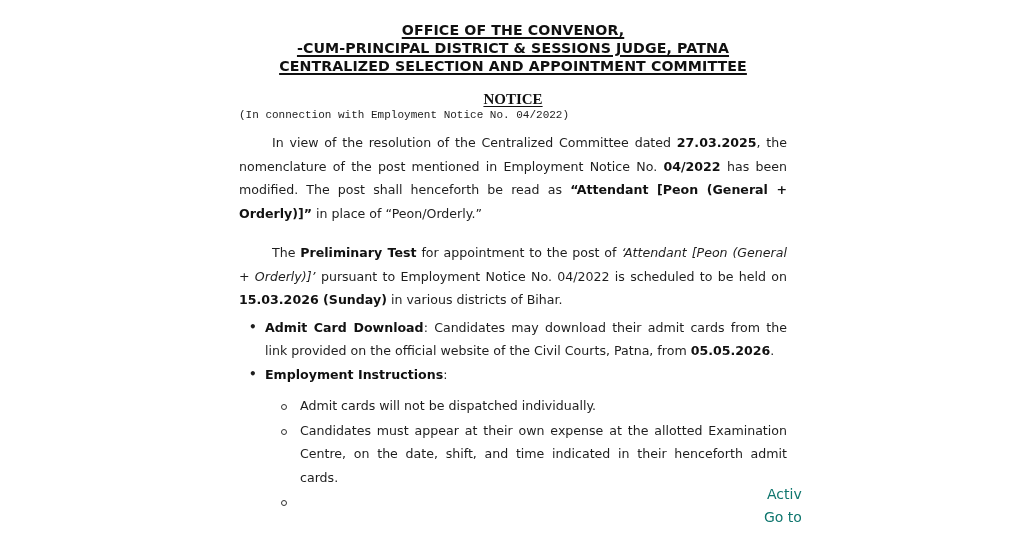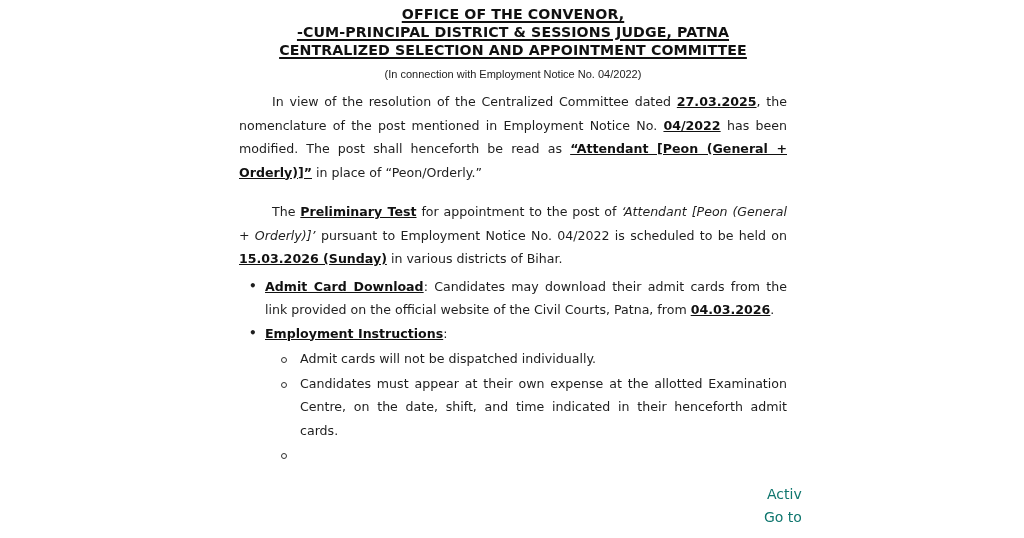--- a/index.html
+++ b/index.html
@@ -21,83 +21,82 @@
       width: 548px;
     }
     .heading {
       text-align: center;
       font-family: "DejaVu Sans", sans-serif;
       font-weight: bold;
       font-size: 14.2px;
       line-height: 18px;
       letter-spacing: 0.1px;
       padding-top: 5px;
-      margin: 0;
+      margin: 16px;
       color: #111;
     }
     .heading span {
       display: block;
       text-decoration: underline;
       text-underline-offset: 2px;
       text-decoration-thickness: 1.5px;
     }
     .notice-title {
       text-align: center;
       font-family: "Liberation Serif", serif;
       font-weight: bold;
       font-size: 15px;
       line-height: 17px;
       margin: 12px 0 0 0;
       text-decoration: underline;
       text-underline-offset: 2px;
       color: #111;
     }
     .notice-sub {
-      text-align: center;
-      font-family: Liberation Sans, sans-serif;
+      font-family: Liberation Mono, monospace;
       font-size: 11px;
       line-height: 14px;
-      margin: 8px;
+      margin: 0;
       color: #222;
     }
     .body-text {
       font-family: "DejaVu Sans", sans-serif;
       font-size: 12.6px;
       line-height: 23.5px;
       text-align: justify;
       color: #1e1e1e;
     }
     .para {
       margin: 0;
       text-indent: 33px;
     }
     .para1 { margin-top: 9px; }
     .para2 { margin-top: 16px; }
-    .b { font-weight: bold; color: #111; text-decoration: underline; }
+    .b { font-weight: bold; color: #111; }
     .i { font-style: italic; }
     ul.main {
       list-style: none;
       margin: 4px 0 0 0;
       padding: 0 0 0 26px;
     }
     ul.main > li {
       position: relative;
       margin: 0;
       padding: 0;
     }
     ul.main > li .dot {
       position: absolute;
       left: -16px;
       top: 0;
       font-weight: bold;
       font-size: 12px;
     }
     ul.sub {
       list-style: none;
-      margin: 2px 0 0 0;
+      margin: 8px 0 0 0;
       padding: 0 0 0 35px;
     }
     ul.sub > li {
       position: relative;
       margin: 0 0 1px 0;
     }
     ul.sub > li .circle {
       position: absolute;
       left: -19px;
       top: 10px;
@@ -121,31 +120,32 @@
 <body>
 
 <div class="page">
 
   <div class="heading">
     <span>OFFICE OF THE CONVENOR,</span>
     <span>-CUM-PRINCIPAL DISTRICT &amp; SESSIONS JUDGE, PATNA</span>
     <span>CENTRALIZED SELECTION AND APPOINTMENT COMMITTEE</span>
   </div>
 
+  <p class="notice-title">NOTICE</p>
   <p class="notice-sub">(In connection with Employment Notice No. 04/2022)</p>
 
   <div class="body-text">
     <p class="para para1"><span>In view of the resolution of the Centralized Committee dated </span><span class="b">27.03.2025</span><span>, the nomenclature of the post mentioned in Employment Notice No. </span><span class="b">04/2022</span><span> has been modified. The post shall henceforth be read as </span><span class="b">“Attendant [Peon (General + Orderly)]”</span><span> in place of “Peon/Orderly.”</span></p>
 
     <p class="para para2"><span>The </span><span class="b">Preliminary Test</span><span> for appointment to the post of </span><span class="i">‘Attendant [Peon (General + Orderly)]’</span><span> pursuant to Employment Notice No. 04/2022 is scheduled to be held on </span><span class="b">15.03.2026 (Sunday)</span><span> in various districts of Bihar.</span></p>
 
     <ul class="main">
       <li>
         <span class="dot">•</span>
-        <span class="b">Admit Card Download</span><span>: Candidates may download their admit cards from the link provided on the official website of the Civil Courts, Patna, from </span><span class="b">04.03.2026</span><span>.</span>
+        <span class="b">Admit Card Download</span><span>: Candidates may download their admit cards from the link provided on the official website of the Civil Courts, Patna, from </span><span class="b">05.05.2026</span><span>.</span>
       </li>
       <li>
         <span class="dot">•</span>
         <span class="b">Employment Instructions</span><span>:</span>
         <ul class="sub">
           <li>
             <span class="circle"></span>
             <span>Admit cards will not be dispatched individually.</span>
           </li>
           <li>

